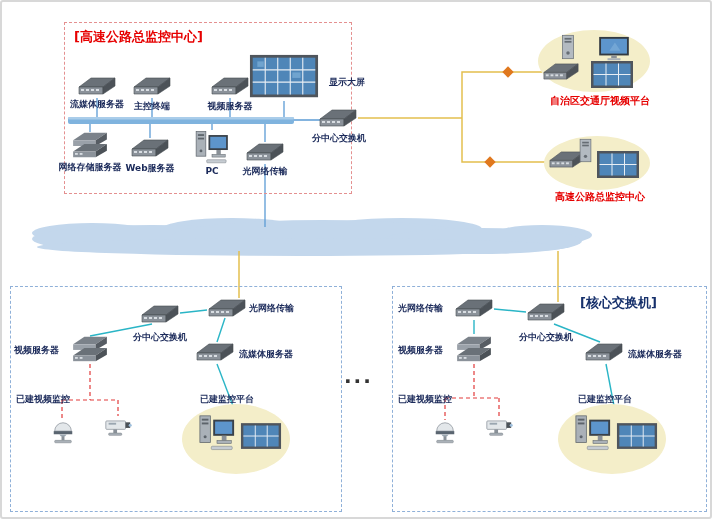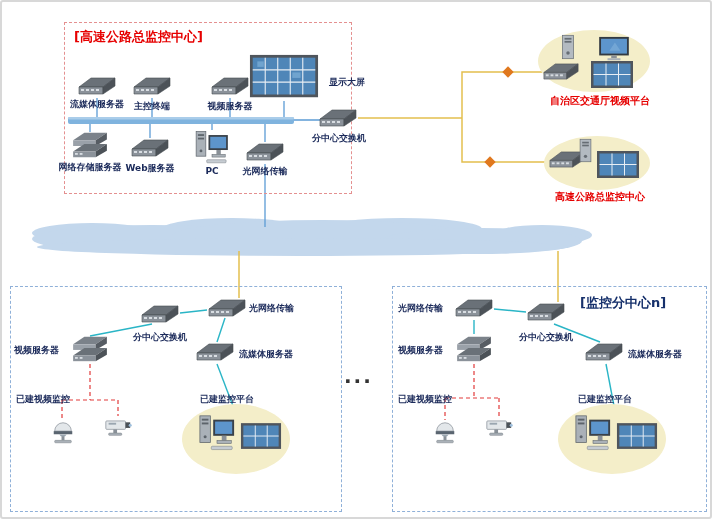--- a/index.html
+++ b/index.html
@@ -289,21 +289,21 @@
       <use href="#pc"></use>
     </svg>
   <svg class="ic" style="left:238px;top:420px" width="42" height="29">
       <use href="#wallsm"></use>
     </svg>
   <div class="lbl" style="left:198px;top:392px">已建监控平台</div>
 
   <div class="dots" style="left:342px;top:362px">...</div>
 
   <div class="box sub-box" style="left:390px;top:284px;width:315px;height:226px"></div>
-  <div class="box-title" style="left:578px;top:292px">[监控分中心n]</div>
+  <div class="box-title" style="left:578px;top:292px">[核心交换机]</div>
 
   <div class="lbl" style="left:396px;top:301px">光网络传输</div>
   <svg class="ic" style="left:452px;top:294px" width="40" height="24">
       <use href="#sw"></use>
     </svg>
 
   <svg class="ic" style="left:524px;top:298px" width="40" height="24">
       <use href="#sw"></use>
     </svg>
   <div class="lbl ctr" style="left:510px;top:330px;width:68px">分中心交换机</div>

